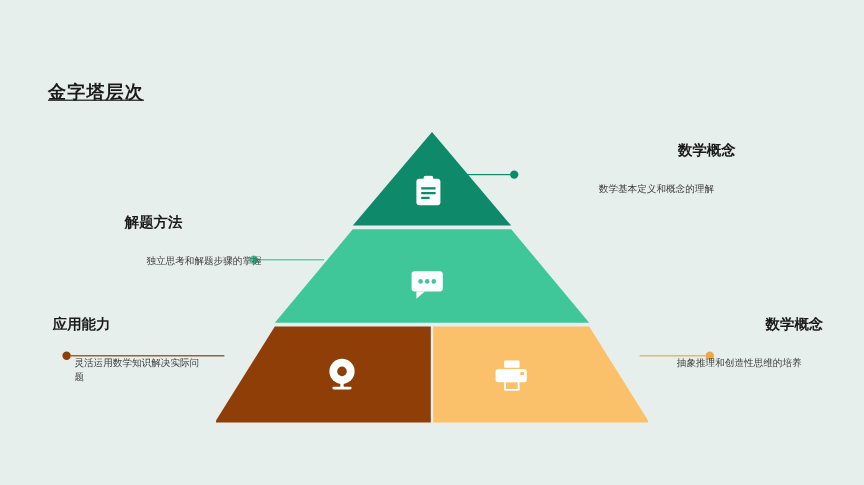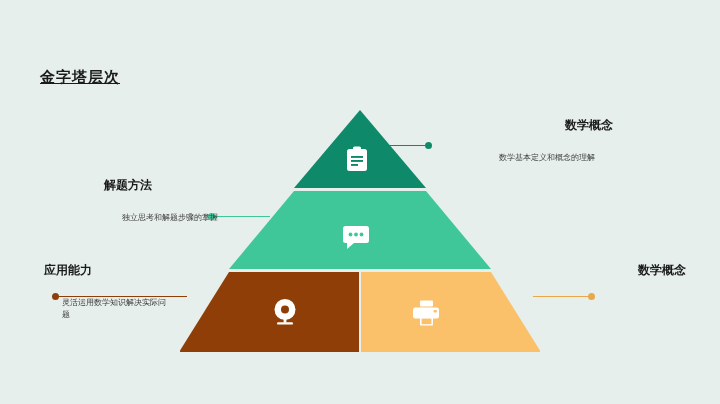--- a/index.html
+++ b/index.html
@@ -213,15 +213,16 @@
     <p class="c-desc">灵活运用数学知识解决实际问题</p>
   </div>
 
   <div class="callout left" id="callout-method">
     <p class="c-title">解题方法</p>
     <p class="c-desc">独立思考和解题步骤的掌握</p>
   </div>
 
   <div class="callout right" id="callout-think">
     <p class="c-title">数学概念</p>
+    <p class="c-desc">抽象推理和创造性思维的培养</p>
   </div>
 
 </div>
 
 </body></html>

